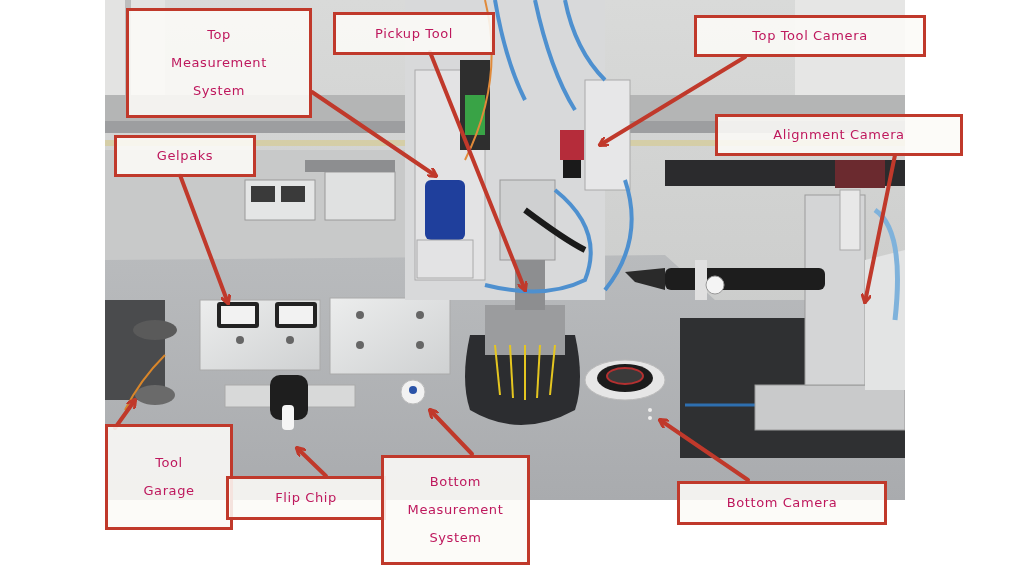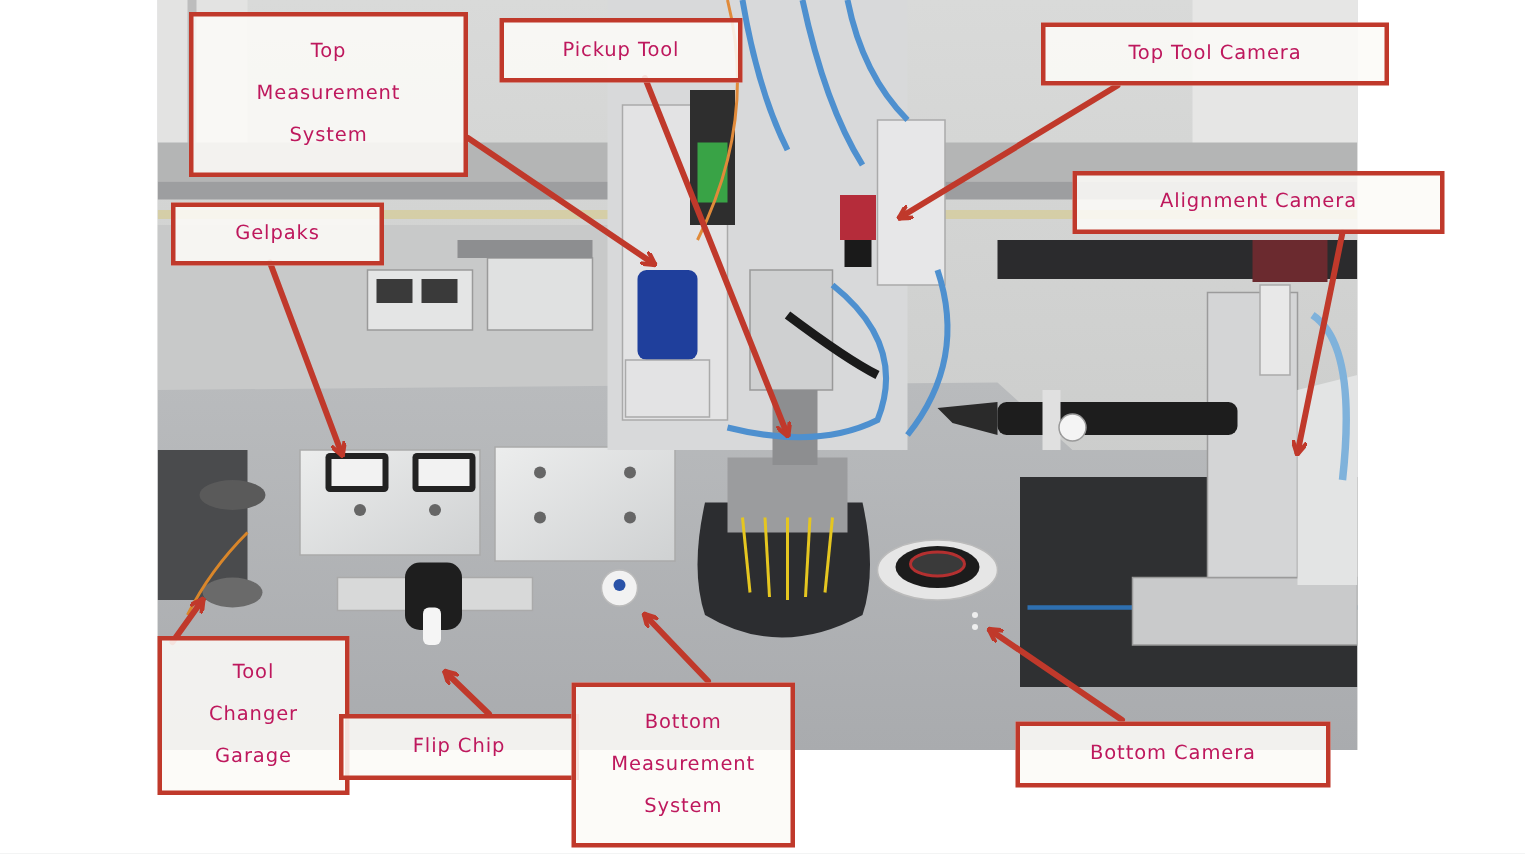--- a/index.html
+++ b/index.html
@@ -172,21 +172,20 @@
 <div class="callout" style="left:695px; top:114px; width:248px; height:42px;margin-left:20px;">
   <span>Alignment Camera</span>
 </div>
 
 <div class="callout" style="left:114px; top:135px; width:142px; height:42px;">
   <span>Gelpaks</span>
 </div>
 
 <div class="callout" style="left:77px; top:424px; width:128px; height:106px;margin-left:28px;">
   <span>Tool</span>
-  <span>Changer</span>
   <span>Garage</span>
 </div>
 
 <div class="callout" style="left:226px; top:476px; width:160px; height:44px;">
   <span>Flip Chip</span>
 </div>
 
 <div class="callout" style="left:381px; top:455px; width:149px; height:110px;">
   <span>Bottom</span>
   <span>Measurement</span>

